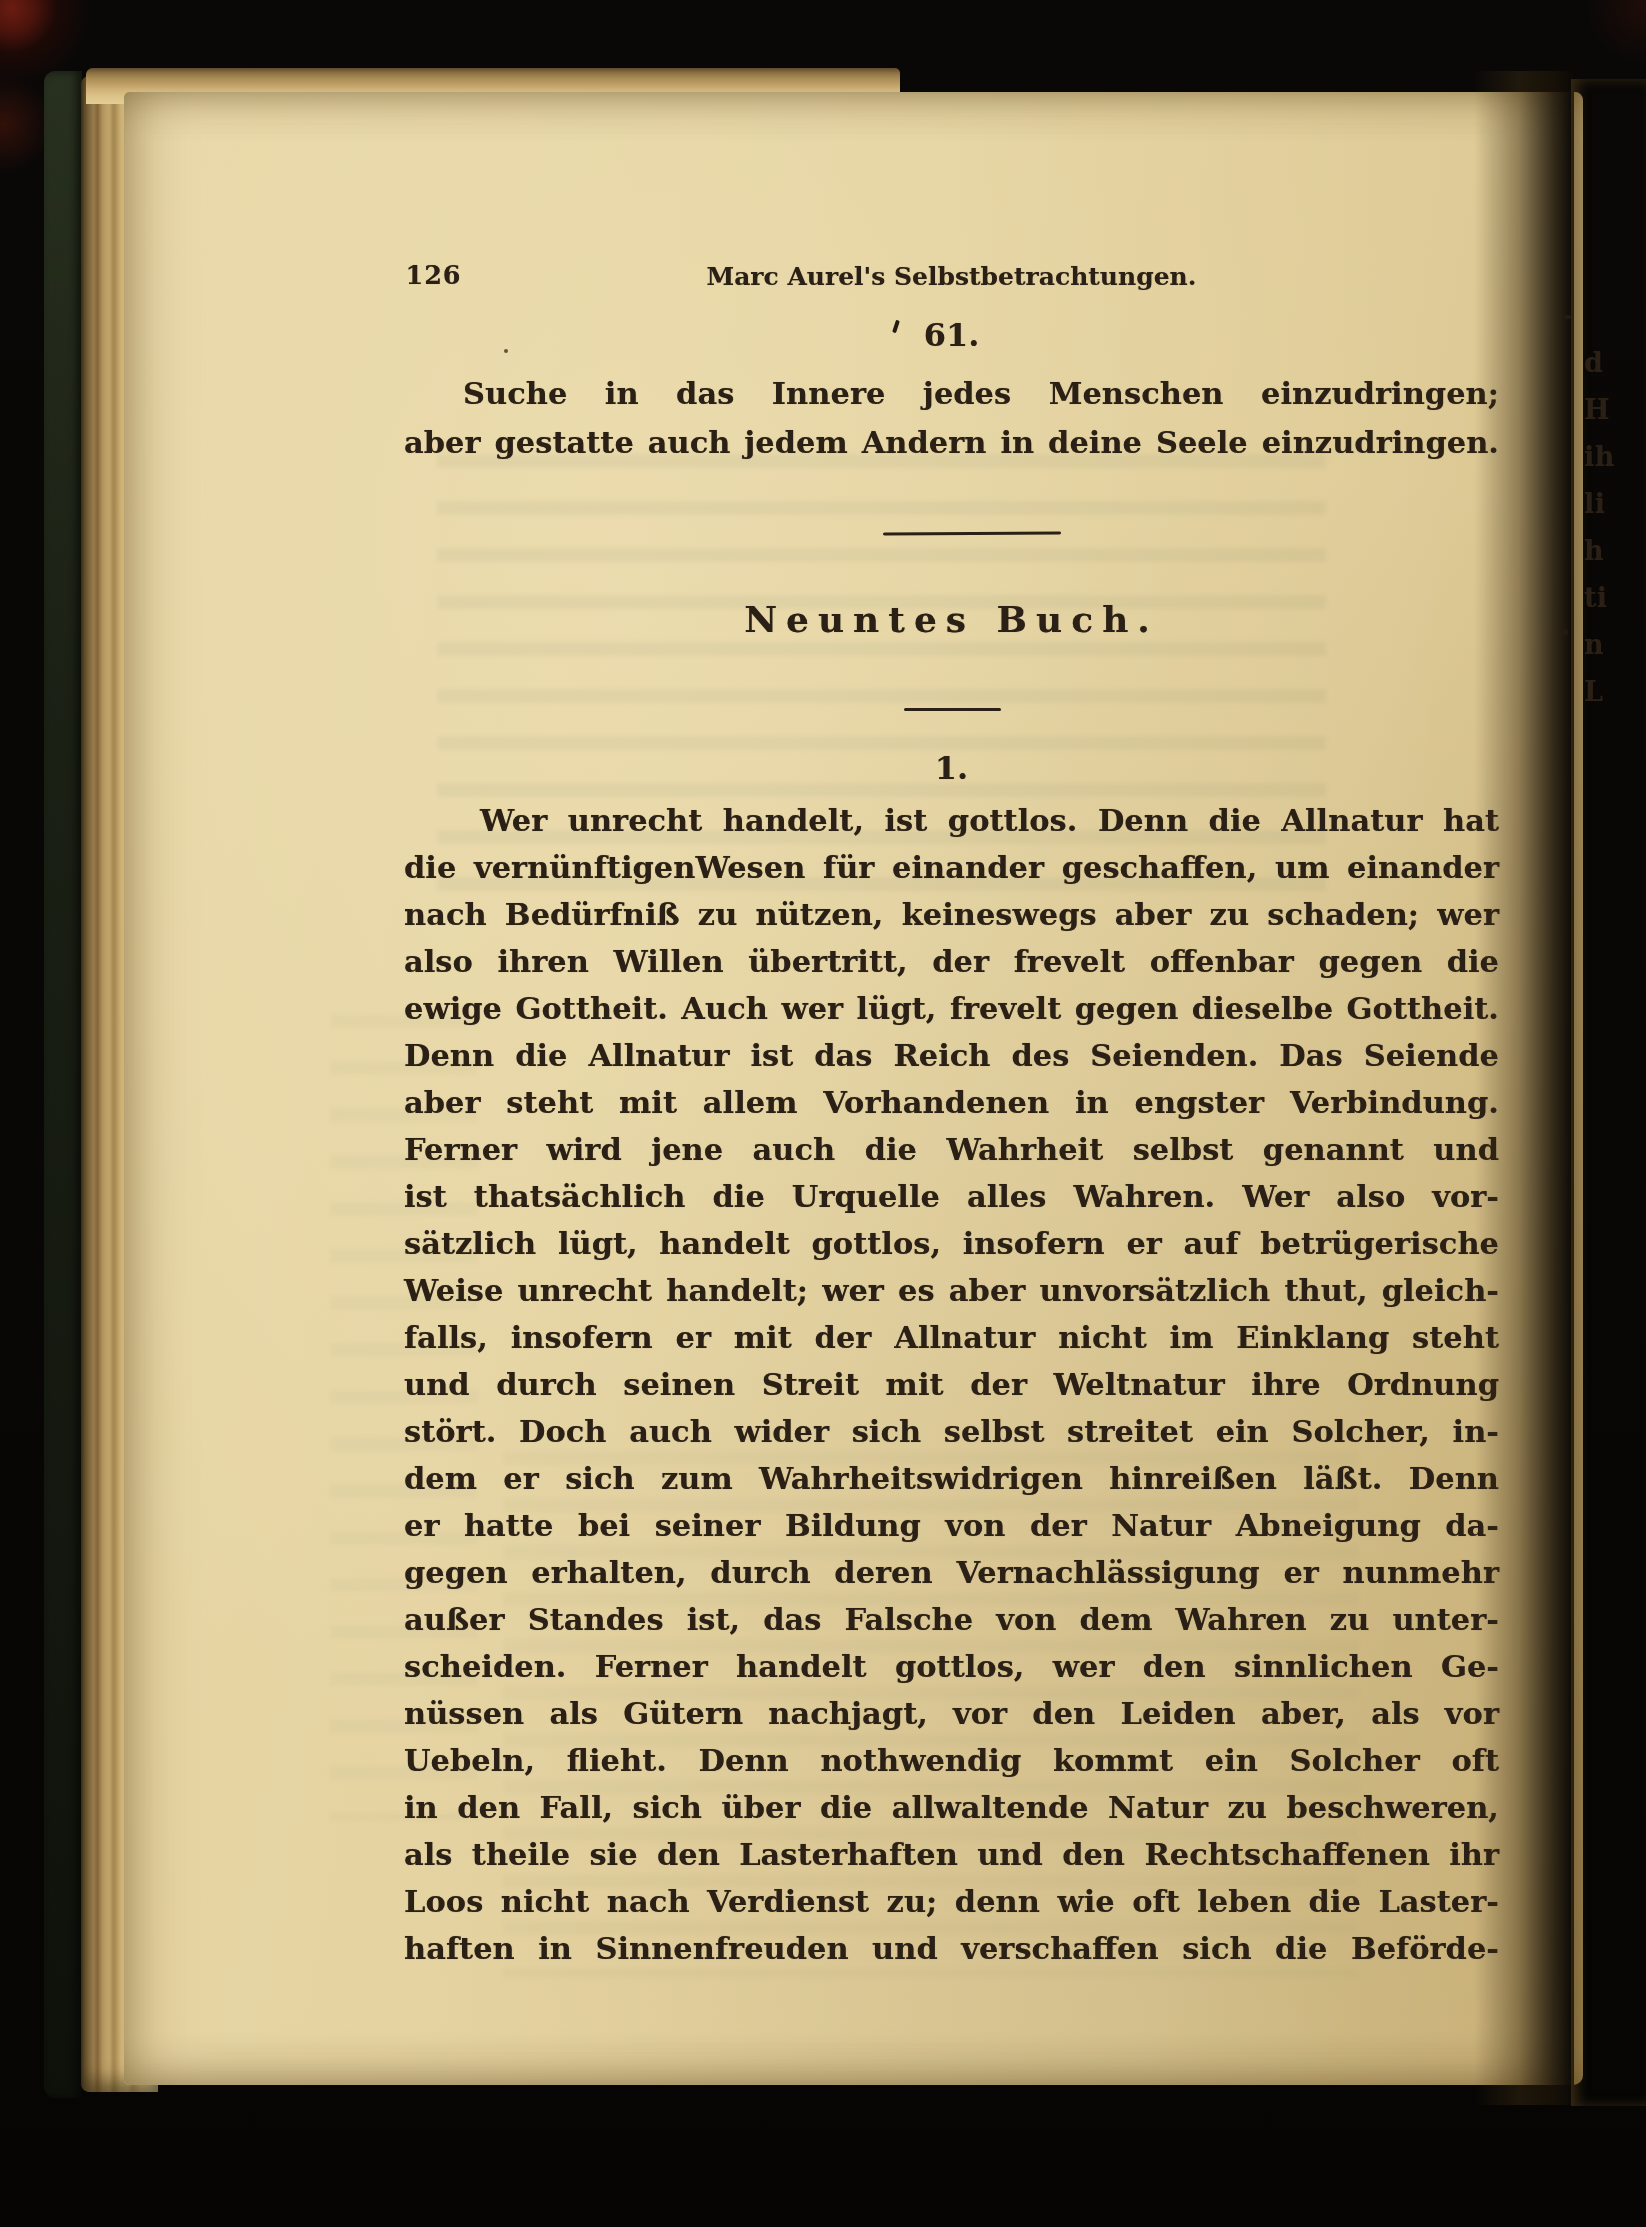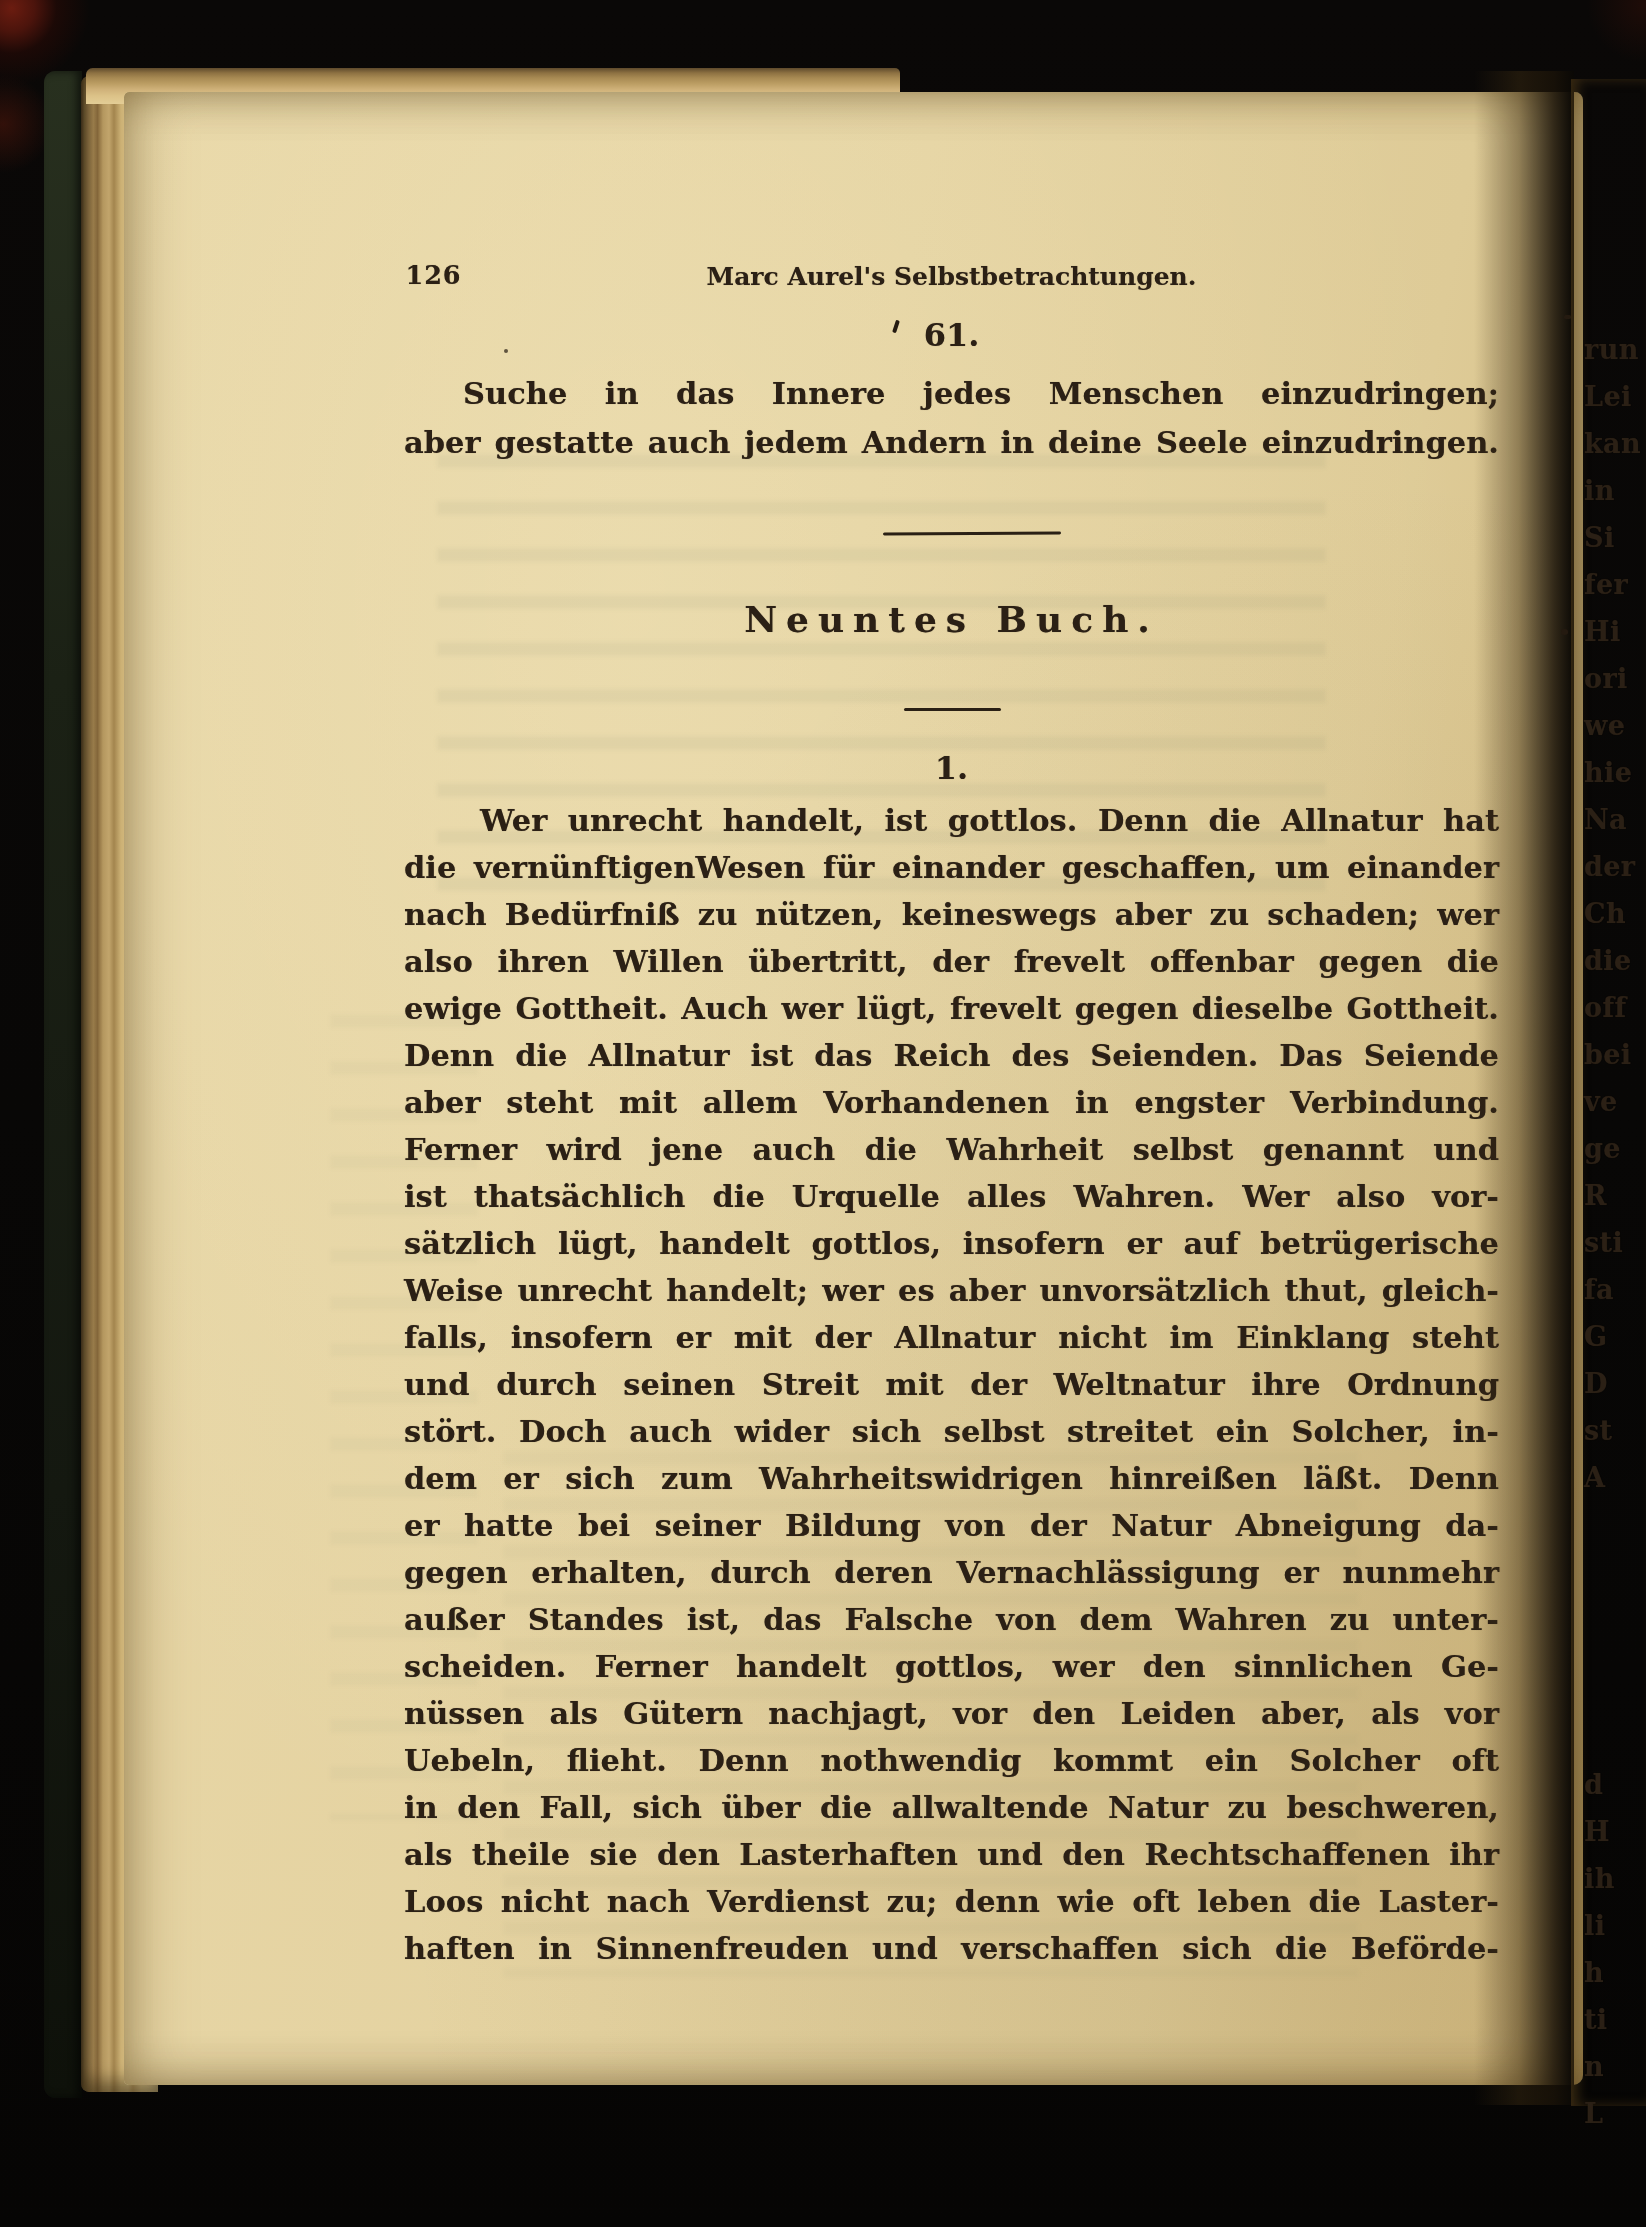--- a/index.html
+++ b/index.html
@@ -164,45 +164,20 @@
 in den Fall, sich über die allwaltende Natur zu beschweren,
 als theile sie den Lasterhaften und den Rechtschaffenen ihr
 Loos nicht nach Verdienst zu; denn wie oft leben die Laster-
 haften in Sinnenfreuden und verschaffen sich die Beförde-</div>
     </div>
   </div>
 
   <div class="gutter"></div>
 
   <div class="next-page">
-    <div class="frag upper">run
-Lei
-kan
-in
-Si
-fer
-Hi
-ori
-we
-hie
-Na
-der
-Ch
-die
-off
-bei
-ve
-ge
-R
-sti
-fa
-G
-D
-st
-A</div>
     <div class="frag lower">d
 H
 ih
 li
 h
 ti
 n
 L</div>
   </div>
 

